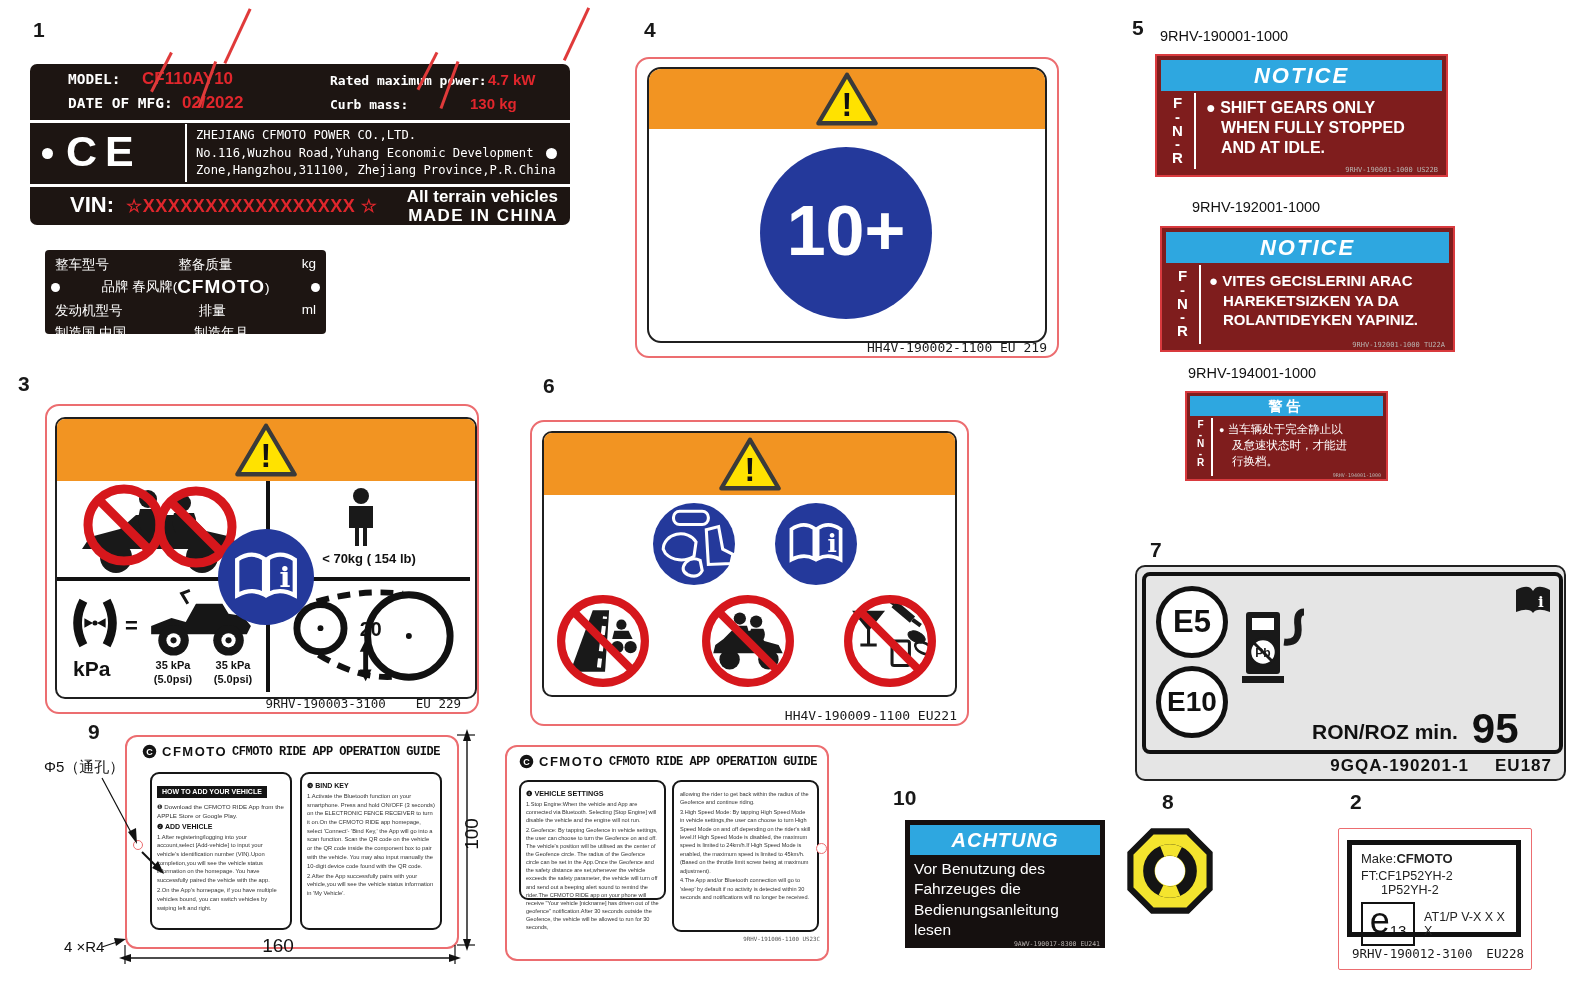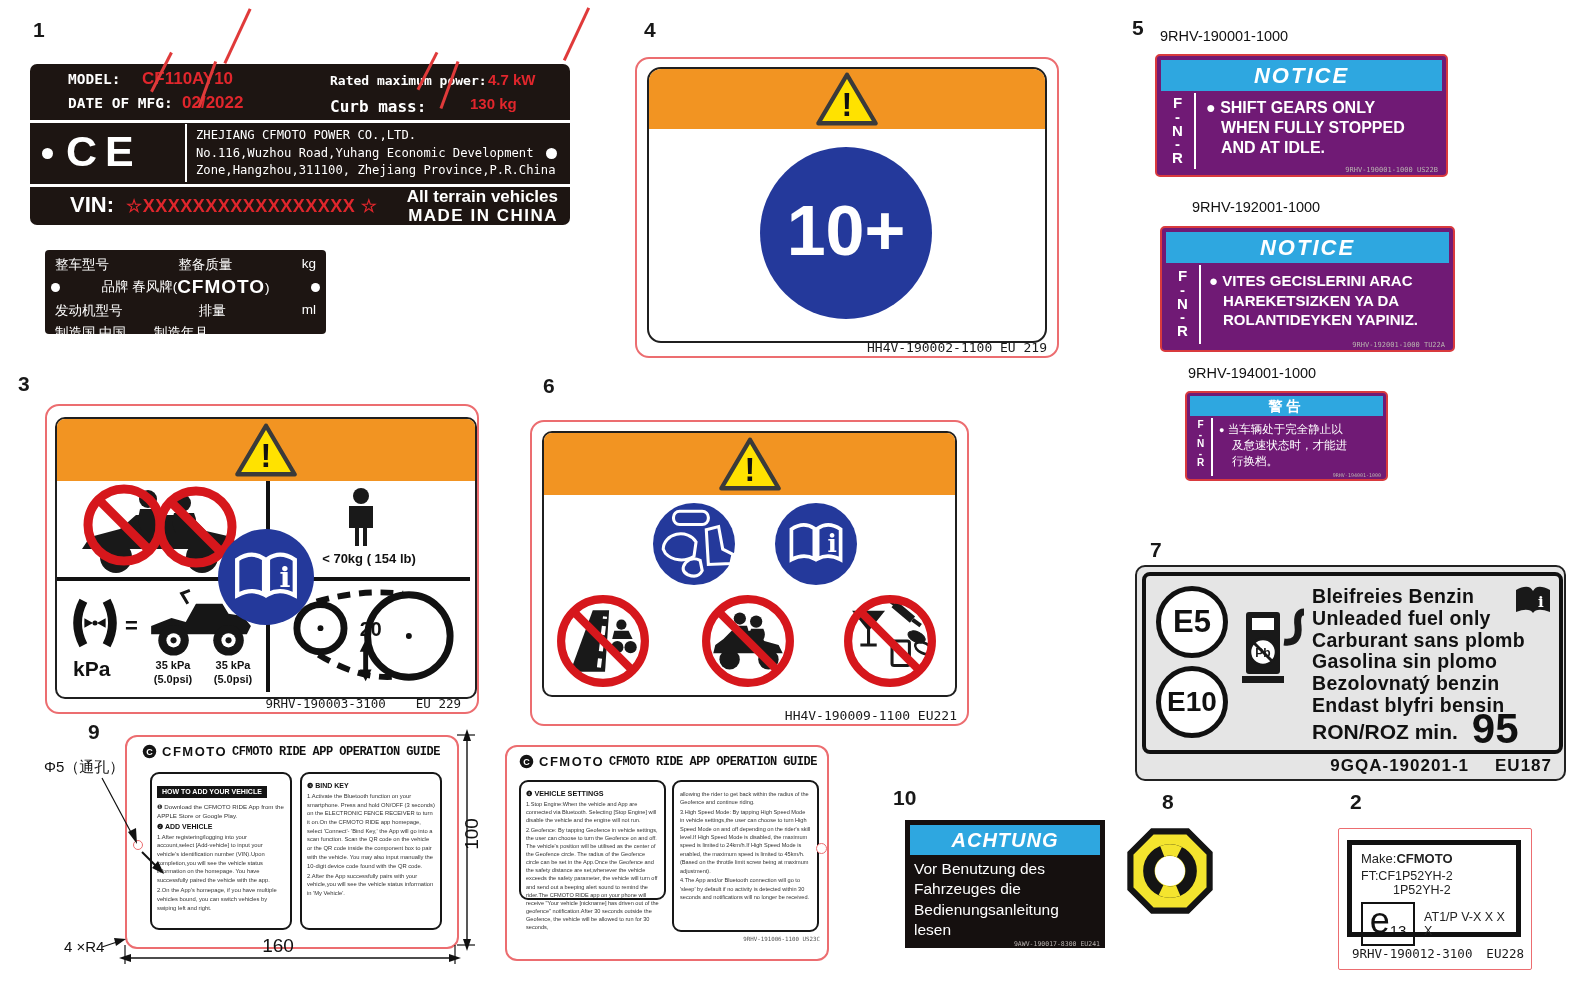--- a/index.html
+++ b/index.html
@@ -14,21 +14,21 @@
   .redv{color:#e0262c;}
   .wline{background:#fff;}
   .dot{background:#fff;border-radius:50%;}
   .slash{width:2.6px;background:#e03a3a;position:absolute;}
   
   .redrect{position:absolute;border:2px solid #ec6d70;border-radius:14px;}
   .inner-label{position:absolute;background:#fff;border:2.5px solid #1f1f1f;border-radius:10px;overflow:hidden;}
   .orange-head{background:#f29422;display:flex;align-items:center;justify-content:center;}
   .code{font-family:"DejaVu Sans Mono",monospace;color:#1a1a1a;}
   
-  .notice{position:absolute;background:#701a75;border:2px solid #d93a3e;border-radius:5px;padding:4px;box-sizing:border-box;}
+  .notice{position:absolute;background:#7f1d1d;border:2px solid #d93a3e;border-radius:0;padding:4px;box-sizing:border-box;}
   .nbar{background:#2ea7e0;color:#fff;font-style:italic;font-weight:bold;text-align:center;letter-spacing:2px;}
   .fnr{color:#fff;font-weight:bold;text-align:center;white-space:pre-line;border-right:2px solid #fff;}
   .nline{color:#fff;font-weight:bold;}
   .nfoot{position:absolute;color:#b9b3b0;font-family:"DejaVu Sans Mono",monospace;}
   .bluecirc{background:#24399b;border-radius:50%;position:absolute;}
   .agetxt{color:#fff;font-weight:bold;text-align:center;}
   
   .gbox{position:absolute;border:2.5px solid #161616;border-radius:9px;background:#fff;box-sizing:border-box;padding:6px 5px;}
   .gh{font-size:7px;font-weight:bold;color:#111;margin:2px 0;}
   .gp{font-size:5.8px;line-height:1.5;color:#333;margin:1.5px 0;}
@@ -52,21 +52,21 @@
   <div class="abs itemnum" style="left:33px;top:18px;">1</div>
 
   <div class="abs plate" style="left:30px;top:64px;width:540px;height:161px;">
     <div class="abs" style="left:0;top:0;width:540px;height:56px;">
       <span class="abs mono b" style="left:38px;top:7px;font-size:14.5px;">MODEL:</span>
       <span class="abs b redv" style="left:112px;top:5px;font-size:17px;">CF110AY10</span>
       <span class="abs mono b" style="left:300px;top:9px;font-size:13px;">Rated maximum power:</span>
       <span class="abs b redv" style="left:458px;top:7px;font-size:15px;">4.7 kW</span>
       <span class="abs mono b" style="left:38px;top:31px;font-size:14.5px;">DATE OF MFG:</span>
       <span class="abs b redv" style="left:152px;top:29px;font-size:17px;">02/2022</span>
-      <span class="abs mono b" style="left:300px;top:33px;font-size:16px;">Curb mass:</span>
+      <span class="abs mono b" style="left:300px;top:33px;font-size:13px;">Curb mass:</span>
       <span class="abs b redv" style="left:440px;top:31px;font-size:15px;">130 kg</span>
     </div>
     <div class="abs wline" style="left:0;top:56px;width:540px;height:2.5px;"></div>
     <div class="abs" style="left:0;top:58px;width:540px;height:62px;">
       <span class="abs dot" style="left:12px;top:26px;width:11px;height:11px;"></span>
       <span class="abs b" style="left:36px;top:5px;font-size:43px;letter-spacing:8px;color:#fff;">CE</span>
       <span class="abs wline" style="left:155px;top:2px;width:2px;height:58px;"></span>
       <div class="abs mono" style="left:166px;top:5px;width:366px;font-size:12.2px;line-height:1.45;color:#fff;">
         <div>ZHEJIANG CFMOTO POWER CO.,LTD.</div>
         <div>No.116,Wuzhou Road,Yuhang Economic Development</div>
@@ -105,21 +105,21 @@
           <span class="b" style="font-size:19px;letter-spacing:1px;">CFMOTO</span>
           <span>)</span>
       </span>
       <span class="dot" style="width:9px;height:9px;"></span>
     </div>
     <div class="abs" style="left:10px;top:52px;width:261px;display:flex;justify-content:space-between;font-size:13.5px;">
       <span>发动机型号</span>
       <span>排量</span>
       <span>ml</span>
     </div>
-    <div class="abs" style="left:10px;top:74px;width:261px;display:flex;gap:28px;font-size:13.5px;font-family:Liberation Serif, serif;">
+    <div class="abs" style="left:10px;top:74px;width:261px;display:flex;gap:68px;font-size:13.5px;">
       <span>制造国 中国</span>
       <span>制造年月</span>
     </div>
   </div>
 
   <div class="abs itemnum" style="left:18px;top:372px;">3</div>
   <div class="redrect" style="left:45px;top:404px;width:430px;height:306px;">
     <div class="abs code" style="right:16px;bottom:1px;font-size:12.5px;display:flex;gap:30px;">
       <span>9RHV-190003-3100</span>
       <span>EU 229</span>
@@ -355,28 +355,20 @@
       <div class="ecirc" style="left:10px;top:90px;width:72px;height:72px;font-size:28px;">E10</div>
       <svg class="abs" style="left:94px;top:26px;" width="64" height="84" viewBox="0 0 64 84">
         <rect x="6" y="10" width="34" height="62" rx="3" fill="#191919"></rect>
         <rect x="12" y="16" width="22" height="12" fill="#fff"></rect>
         <rect x="2" y="74" width="42" height="7" fill="#191919"></rect>
         <path d="M44 40 q16 2 14 -16 q-2 -14 6 -14" stroke="#191919" stroke-width="7" fill="none"></path>
         <circle cx="23" cy="50" r="13" fill="#fff" stroke="#191919" stroke-width="2.5"></circle>
         <text x="23" y="55" text-anchor="middle" font-size="12" font-weight="bold" fill="#191919" font-family="Liberation Sans">Pb</text>
         <line x1="14" y1="41" x2="32" y2="59" stroke="#191919" stroke-width="3"></line>
       </svg>
-      <div class="abs" style="left:166px;top:10px;width:238px;">
-        <div class="fuel-line">Bleifreies Benzin</div>
-        <div class="fuel-line">Unleaded fuel only</div>
-        <div class="fuel-line">Carburant sans plomb</div>
-        <div class="fuel-line">Gasolina sin plomo</div>
-        <div class="fuel-line">Bezolovnatý benzin</div>
-        <div class="fuel-line">Endast blyfri bensin</div>
-      </div>
       <svg class="abs" style="right:6px;top:8px;" width="40" height="34" viewBox="0 0 40 34">
         <path d="M3 6 q13 -7 17 1 v22 q-4 -6 -17 -1 z" fill="#191919"></path>
         <path d="M37 6 q-13 -7 -17 1 v22 q4 -6 17 -1 z" fill="#191919"></path>
         <text x="25" y="23" font-size="15" font-weight="bold" fill="#fff" font-family="DejaVu Serif">i</text>
       </svg>
       <div class="abs" style="left:166px;bottom:2px;display:flex;align-items:flex-end;">
         <span class="b" style="font-size:21px;padding-bottom:4px;">RON/ROZ min.</span>
         <span class="b" style="font-size:42px;line-height:0.9;margin-left:14px;">95</span>
       </div>
     </div>
@@ -475,21 +467,21 @@
   </svg>
 
   <div class="abs itemnum" style="left:1350px;top:790px;">2</div>
   <div class="abs" style="left:1338px;top:828px;width:192px;height:140px;border:1.5px solid #ec6d70;border-radius:2px;"></div>
   <div class="abs" style="left:1347px;top:840px;width:174px;height:97px;border:5px solid #111;background:#fff;box-sizing:border-box;padding:6px 9px;">
     <div class="l2txt" style="font-size:13px;">
       <span>Make:</span><span class="b">CFMOTO</span>
     </div>
     <div class="l2txt" style="margin-top:3px;">
       <span>FT:CF1P52YH-2</span>
-      <span style="margin-left:32px;">1P52YH-2</span>
+      <span style="margin-left:20px;">1P52YH-2</span>
     </div>
     <div style="display:flex;align-items:center;margin-top:5px;">
       <div style="width:56px;height:40px;border:2.5px solid #111;display:flex;align-items:flex-start;justify-content:center;">
         <span style="font-size:36px;line-height:0.95;">e</span>
         <span style="font-size:15px;margin-top:18px;">13</span>
       </div>
       <span class="l2txt" style="margin-left:9px;">AT1/P  V-X X X X</span>
     </div>
   </div>
   <div class="abs" style="left:1352px;top:946px;width:172px;display:flex;justify-content:space-between;">

